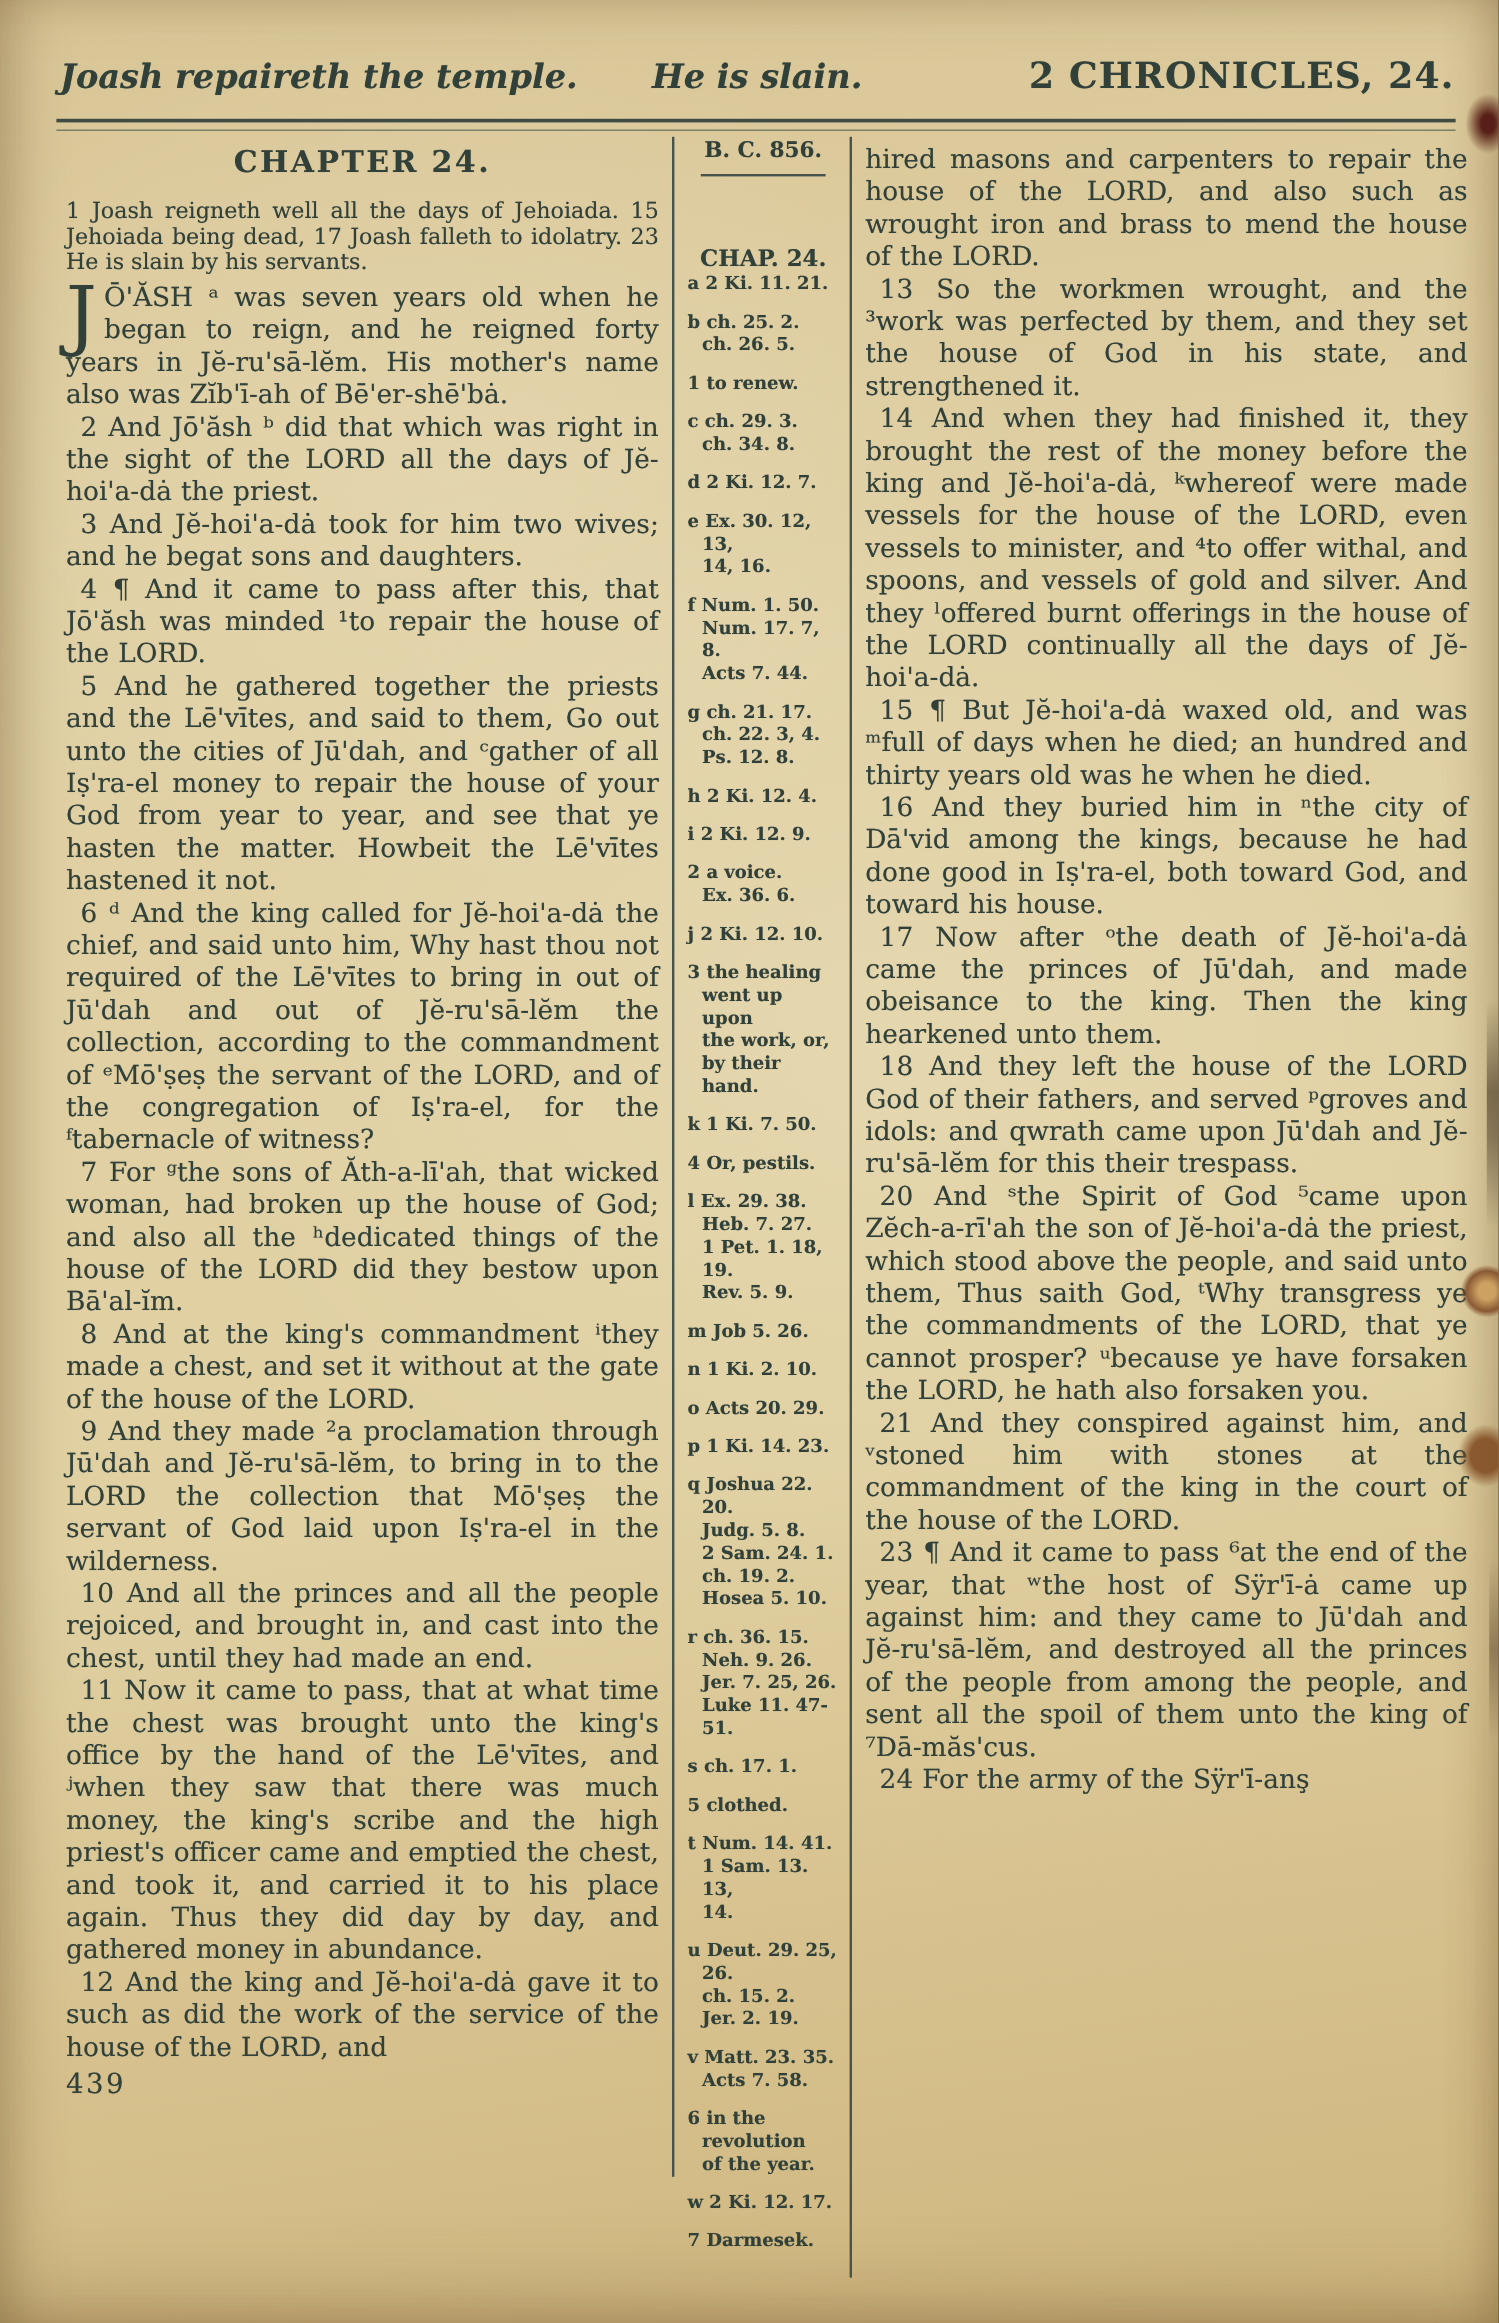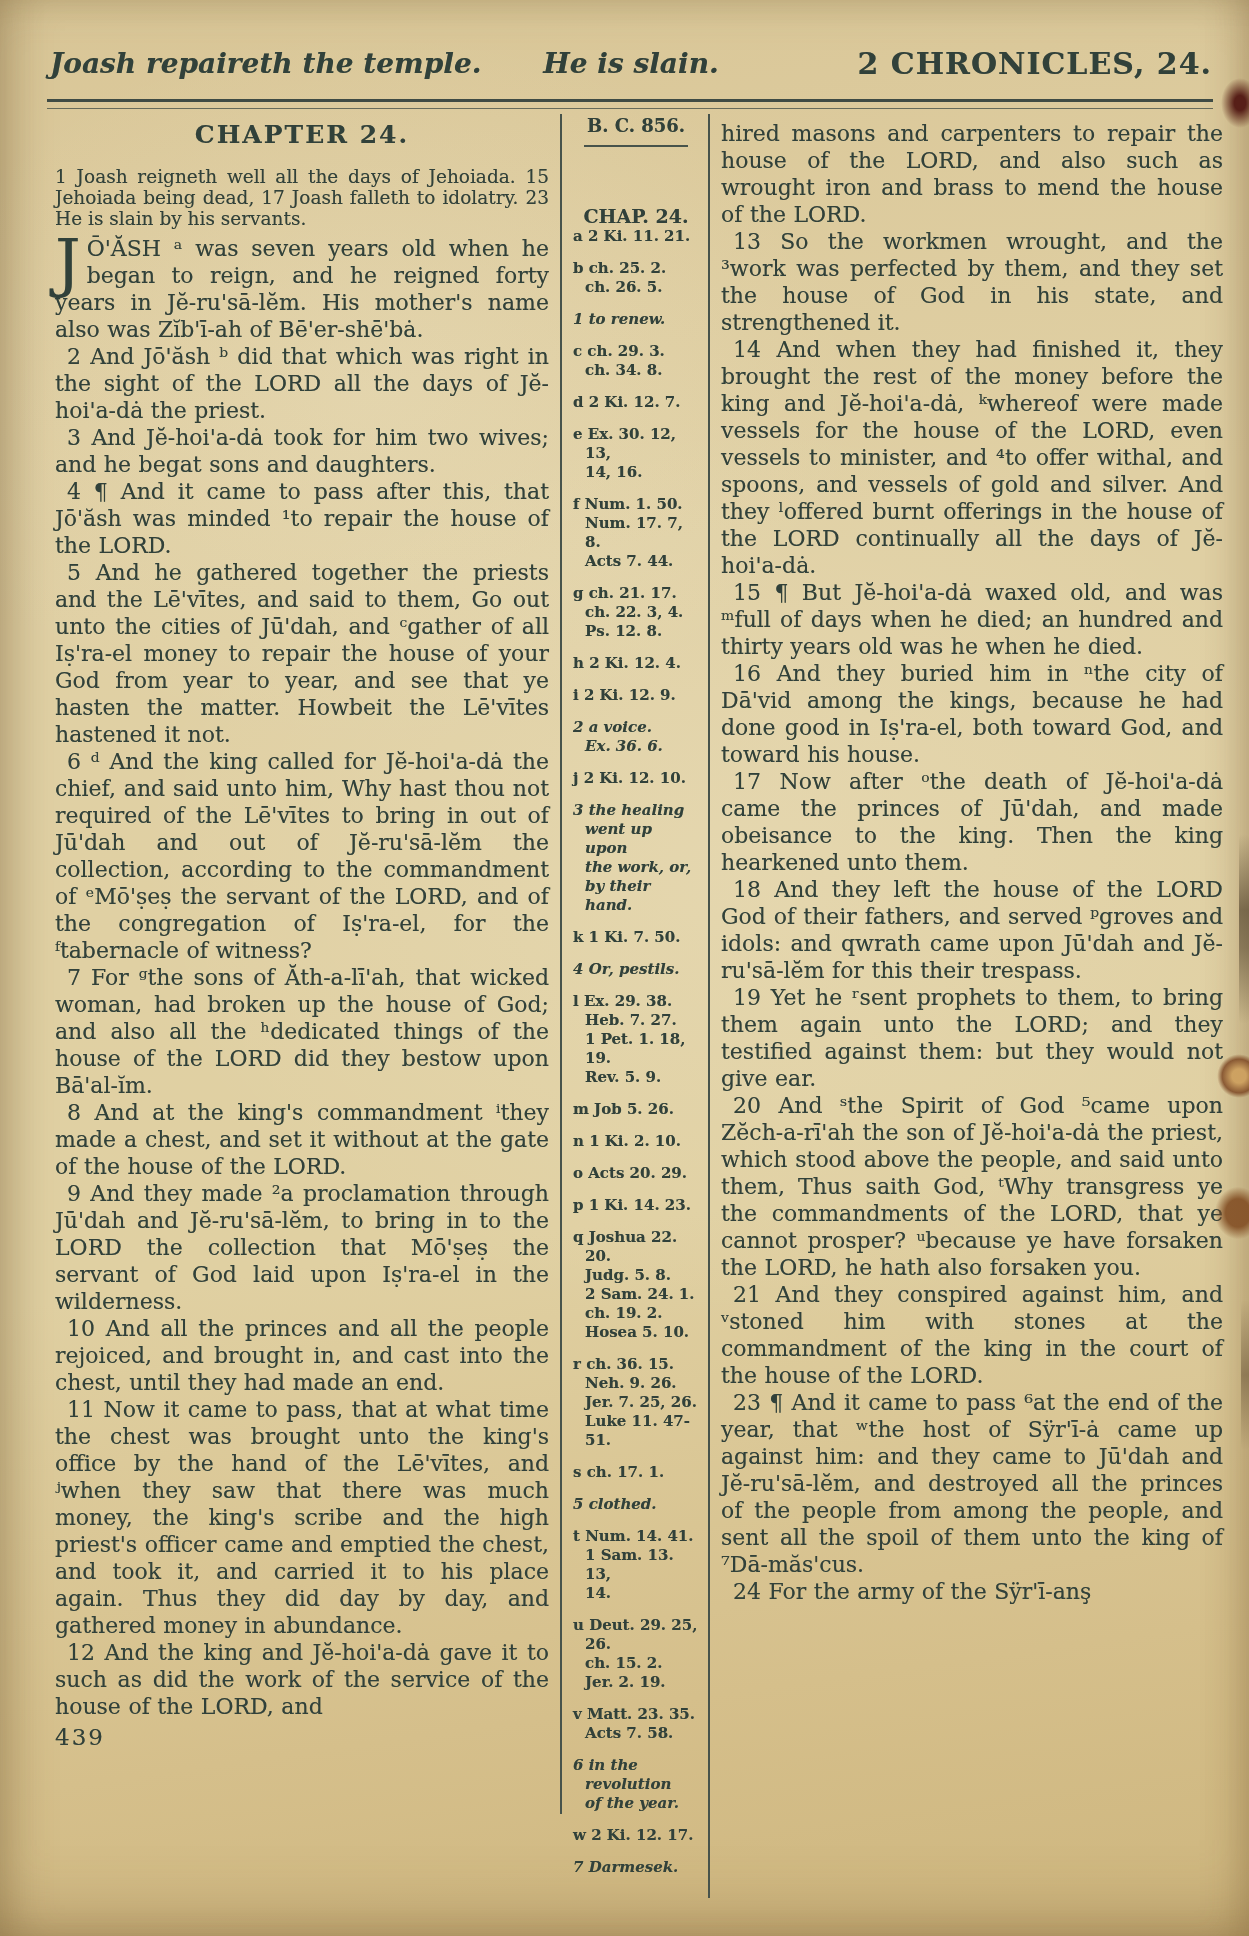--- a/index.html
+++ b/index.html
@@ -40,21 +40,21 @@
   .verse.dropcap::first-letter {
     float:left; font-size:64px; line-height:50px; padding:3px 6px 0 0; font-weight:normal;
   }
   .page-number { margin-top:4px; text-align:left; font-size:23px; letter-spacing:2px; }
   
   .bc-date { text-align:center; font-weight:bold; font-size:18px; margin-top:3px; }
   .bc-rule { width:104px; margin:9px auto 0 auto; border-top:2px solid #47534b; }
   .chap-label { text-align:center; font-weight:bold; font-size:19px; margin-top:58px; }
   .ref { font-weight:bold; font-size:15px; line-height:19px; margin-top:13px;
          white-space:pre-line; padding-left:12px; text-indent:-12px; }
-  .ref.note { font-style:italic; }
+  .ref.note { }
   .ref.first { margin-top:0; }
   
   
   .blemish, .edge-streak { position:absolute; pointer-events:none; }
   .blem-a { top:78px;  right:-10px; width:38px; height:50px; border-radius:50%;
             background:radial-gradient(closest-side, #571f18 30%, rgba(97,45,30,0.55) 65%, transparent); }
   .blem-b { top:1048px; right:-18px; width:56px; height:56px; border-radius:50%;
             background:radial-gradient(closest-side, rgba(205,160,95,0.95) 25%, rgba(125,72,36,0.85) 60%, transparent 78%); }
   .blem-c { top:1178px; right:-20px; width:62px; height:70px; border-radius:50%;
             background:radial-gradient(closest-side, rgba(130,78,36,0.9) 40%, transparent 75%); }
@@ -167,21 +167,20 @@
     <div class="divider-b"></div>
 
     <div class="col-right">
       <p class="verse no-indent">hired masons and carpenters to repair the house of the LORD, and also such as wrought iron and brass to mend the house of the LORD.</p>
       <p class="verse">13 So the workmen wrought, and the ³work was perfected by them, and they set the house of God in his state, and strengthened it.</p>
       <p class="verse">14 And when they had finished it, they brought the rest of the money before the king and Jĕ-hoi'a-dȧ, ᵏwhereof were made vessels for the house of the LORD, even vessels to minister, and ⁴to offer withal, and spoons, and vessels of gold and silver. And they ˡoffered burnt offerings in the house of the LORD continually all the days of Jĕ-hoi'a-dȧ.</p>
       <p class="verse">15 ¶ But Jĕ-hoi'a-dȧ waxed old, and was ᵐfull of days when he died; an hundred and thirty years old was he when he died.</p>
       <p class="verse">16 And they buried him in ⁿthe city of Dā'vid among the kings, because he had done good in Iṣ'ra-el, both toward God, and toward his house.</p>
       <p class="verse">17 Now after ᵒthe death of Jĕ-hoi'a-dȧ came the princes of Jū'dah, and made obeisance to the king. Then the king hearkened unto them.</p>
       <p class="verse">18 And they left the house of the LORD God of their fathers, and served ᵖgroves and idols: and qwrath came upon Jū'dah and Jĕ-ru'sā-lĕm for this their trespass.</p>
-      <p class="verse">19 Yet he ʳsent prophets to them, to bring them again unto the LORD; and they testified against them: but they would not give ear.</p>
       <p class="verse">20 And ˢthe Spirit of God ⁵came upon Zĕch-a-rī'ah the son of Jĕ-hoi'a-dȧ the priest, which stood above the people, and said unto them, Thus saith God, ᵗWhy transgress ye the commandments of the LORD, that ye cannot prosper? ᵘbecause ye have forsaken the LORD, he hath also forsaken you.</p>
       <p class="verse">21 And they conspired against him, and ᵛstoned him with stones at the commandment of the king in the court of the house of the LORD.</p>
       <p class="verse">23 ¶ And it came to pass ⁶at the end of the year, that ʷthe host of Sÿr'ī-ȧ came up against him: and they came to Jū'dah and Jĕ-ru'sā-lĕm, and destroyed all the princes of the people from among the people, and sent all the spoil of them unto the king of ⁷Dā-măs'cus.</p>
       <p class="verse">24 For the army of the Sÿr'ī-anş</p>
     </div>
 
   </div>
 
   <div class="blemish blem-a"></div>
   <div class="blemish blem-b"></div>

